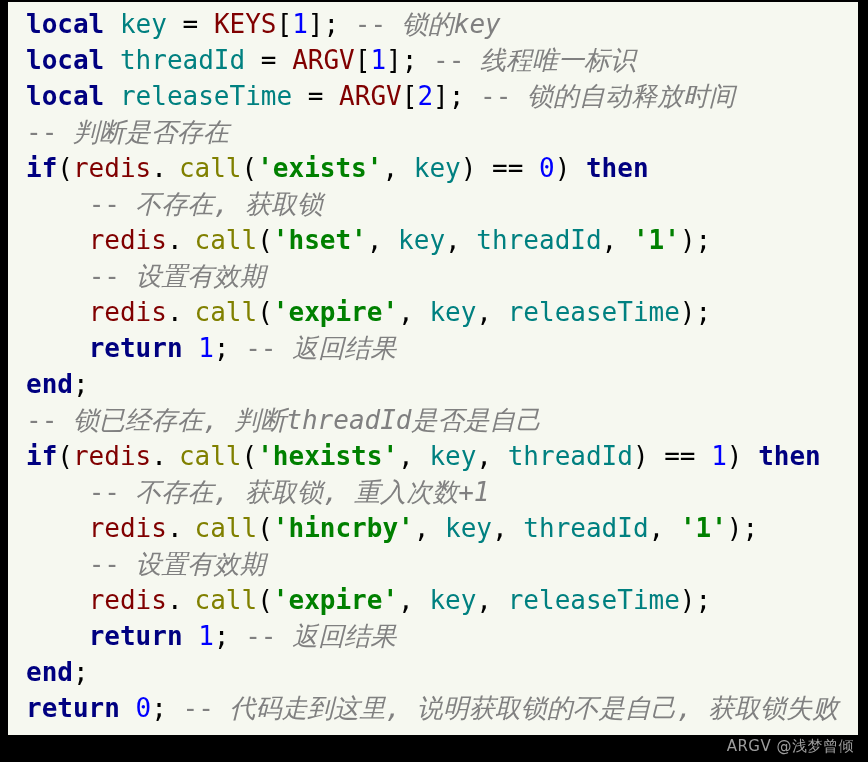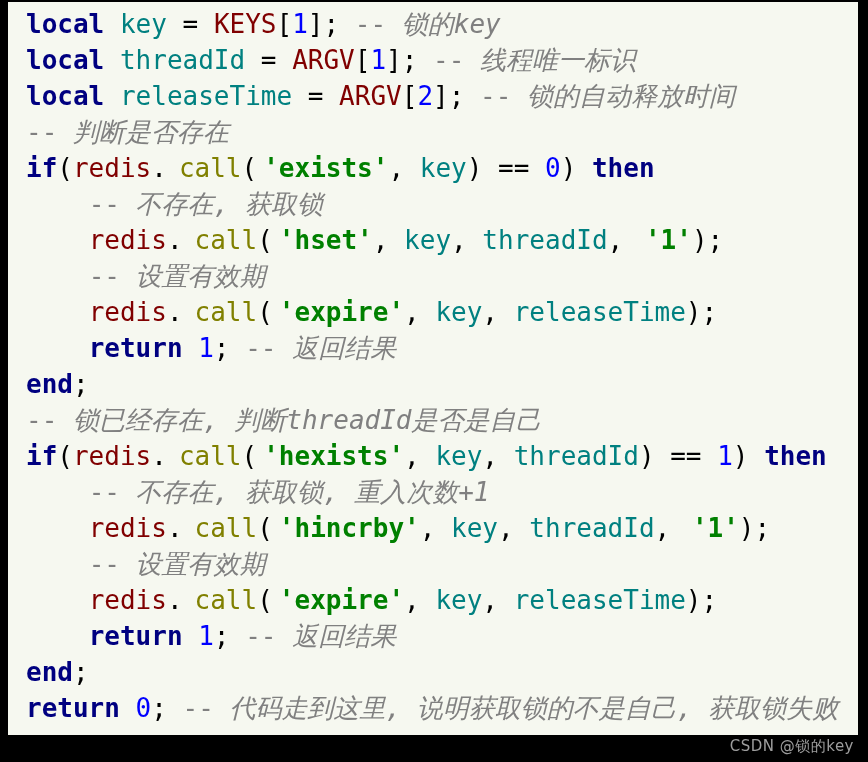--- a/index.html
+++ b/index.html
@@ -44,21 +44,21 @@
     font-size: 26px;
     white-space: pre;
     letter-spacing: 0px;
   }
   
   .t-kw       { color: #000080; font-weight: bold; }
   .t-var      { color: #008080; }
   .t-global   { color: #800000; }
   .t-obj      { color: #800000; }
   .t-method   { color: #808000; margin-left: 12px; }
-  .t-str      { color: #008000; font-weight: bold; margin-left: 6px; }
+  .t-str      { color: #008000; font-weight: bold; }
   .t-num      { color: #0000ff; }
   .t-punc     { color: #000000; }
   .t-op       { color: #000000; }
   .t-comment  { color: #808080; font-style: italic; }
   .t-comment-dash { color: #808080; }
 
   #watermark {
     position: absolute;
     right: 14px;
     bottom: 6px;
@@ -70,14 +70,14 @@
     white-space: pre;
   }
 </style>
 </head>
 <body>
 
 <div id="screenshot">
   <div id="code-panel">
     <div id="code-lines"><div class="code-line"><span class="t-kw">local</span><span class="t-punc"> </span><span class="t-var">key</span><span class="t-op"> = </span><span class="t-global">KEYS</span><span class="t-punc">[</span><span class="t-num">1</span><span class="t-punc">]; </span><span class="t-comment-dash">-- </span><span class="t-comment">锁的key</span></div><div class="code-line"><span class="t-kw">local</span><span class="t-punc"> </span><span class="t-var">threadId</span><span class="t-op"> = </span><span class="t-global">ARGV</span><span class="t-punc">[</span><span class="t-num">1</span><span class="t-punc">]; </span><span class="t-comment-dash">-- </span><span class="t-comment">线程唯一标识</span></div><div class="code-line"><span class="t-kw">local</span><span class="t-punc"> </span><span class="t-var">releaseTime</span><span class="t-op"> = </span><span class="t-global">ARGV</span><span class="t-punc">[</span><span class="t-num">2</span><span class="t-punc">]; </span><span class="t-comment-dash">-- </span><span class="t-comment">锁的自动释放时间</span></div><div class="code-line"><span class="t-comment-dash">-- </span><span class="t-comment">判断是否存在</span></div><div class="code-line"><span class="t-kw">if</span><span class="t-punc">(</span><span class="t-obj">redis</span><span class="t-punc">.</span><span class="t-method">call</span><span class="t-punc">(</span><span class="t-str">'exists'</span><span class="t-punc">, </span><span class="t-var">key</span><span class="t-punc">)</span><span class="t-op"> == </span><span class="t-num">0</span><span class="t-punc">) </span><span class="t-kw">then</span></div><div class="code-line"><span class="t-punc">    </span><span class="t-comment-dash">-- </span><span class="t-comment">不存在, 获取锁</span></div><div class="code-line"><span class="t-punc">    </span><span class="t-obj">redis</span><span class="t-punc">.</span><span class="t-method">call</span><span class="t-punc">(</span><span class="t-str">'hset'</span><span class="t-punc">, </span><span class="t-var">key</span><span class="t-punc">, </span><span class="t-var">threadId</span><span class="t-punc">, </span><span class="t-str">'1'</span><span class="t-punc">);</span></div><div class="code-line"><span class="t-punc">    </span><span class="t-comment-dash">-- </span><span class="t-comment">设置有效期</span></div><div class="code-line"><span class="t-punc">    </span><span class="t-obj">redis</span><span class="t-punc">.</span><span class="t-method">call</span><span class="t-punc">(</span><span class="t-str">'expire'</span><span class="t-punc">, </span><span class="t-var">key</span><span class="t-punc">, </span><span class="t-var">releaseTime</span><span class="t-punc">);</span></div><div class="code-line"><span class="t-punc">    </span><span class="t-kw">return</span><span class="t-punc"> </span><span class="t-num">1</span><span class="t-punc">; </span><span class="t-comment-dash">-- </span><span class="t-comment">返回结果</span></div><div class="code-line"><span class="t-kw">end</span><span class="t-punc">;</span></div><div class="code-line"><span class="t-comment-dash">-- </span><span class="t-comment">锁已经存在, 判断threadId是否是自己</span></div><div class="code-line"><span class="t-kw">if</span><span class="t-punc">(</span><span class="t-obj">redis</span><span class="t-punc">.</span><span class="t-method">call</span><span class="t-punc">(</span><span class="t-str">'hexists'</span><span class="t-punc">, </span><span class="t-var">key</span><span class="t-punc">, </span><span class="t-var">threadId</span><span class="t-punc">)</span><span class="t-op"> == </span><span class="t-num">1</span><span class="t-punc">) </span><span class="t-kw">then</span></div><div class="code-line"><span class="t-punc">    </span><span class="t-comment-dash">-- </span><span class="t-comment">不存在, 获取锁, 重入次数+1</span></div><div class="code-line"><span class="t-punc">    </span><span class="t-obj">redis</span><span class="t-punc">.</span><span class="t-method">call</span><span class="t-punc">(</span><span class="t-str">'hincrby'</span><span class="t-punc">, </span><span class="t-var">key</span><span class="t-punc">, </span><span class="t-var">threadId</span><span class="t-punc">, </span><span class="t-str">'1'</span><span class="t-punc">);</span></div><div class="code-line"><span class="t-punc">    </span><span class="t-comment-dash">-- </span><span class="t-comment">设置有效期</span></div><div class="code-line"><span class="t-punc">    </span><span class="t-obj">redis</span><span class="t-punc">.</span><span class="t-method">call</span><span class="t-punc">(</span><span class="t-str">'expire'</span><span class="t-punc">, </span><span class="t-var">key</span><span class="t-punc">, </span><span class="t-var">releaseTime</span><span class="t-punc">);</span></div><div class="code-line"><span class="t-punc">    </span><span class="t-kw">return</span><span class="t-punc"> </span><span class="t-num">1</span><span class="t-punc">; </span><span class="t-comment-dash">-- </span><span class="t-comment">返回结果</span></div><div class="code-line"><span class="t-kw">end</span><span class="t-punc">;</span></div><div class="code-line"><span class="t-kw">return</span><span class="t-punc"> </span><span class="t-num">0</span><span class="t-punc">; </span><span class="t-comment-dash">-- </span><span class="t-comment">代码走到这里, 说明获取锁的不是自己, 获取锁失败</span></div></div>
   </div>
-  <div id="watermark">CSDN @锁的key</div>
+  <div id="watermark">ARGV @浅梦曾倾</div>
 </div>
 
 </body></html>

